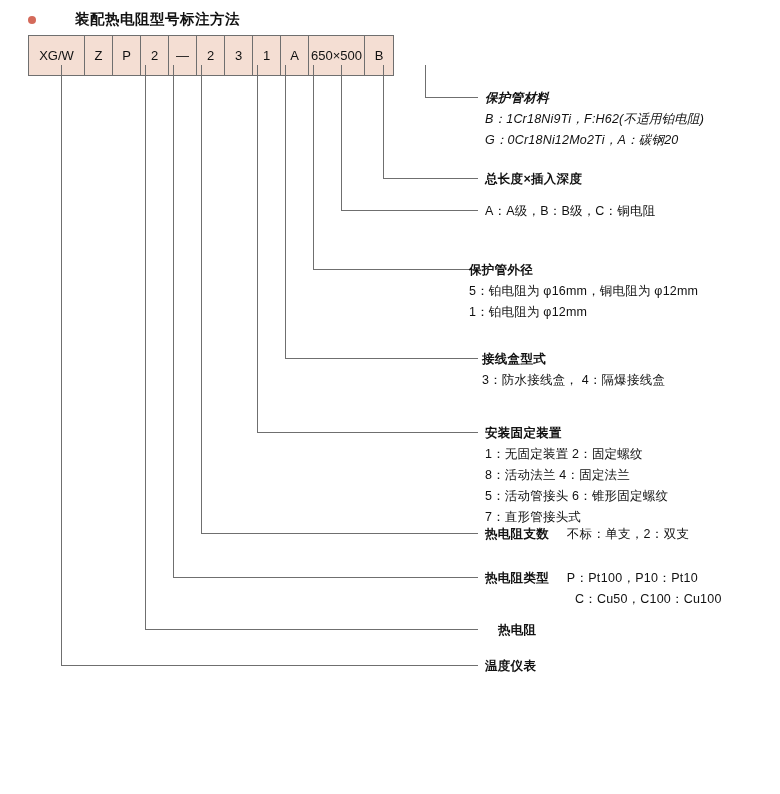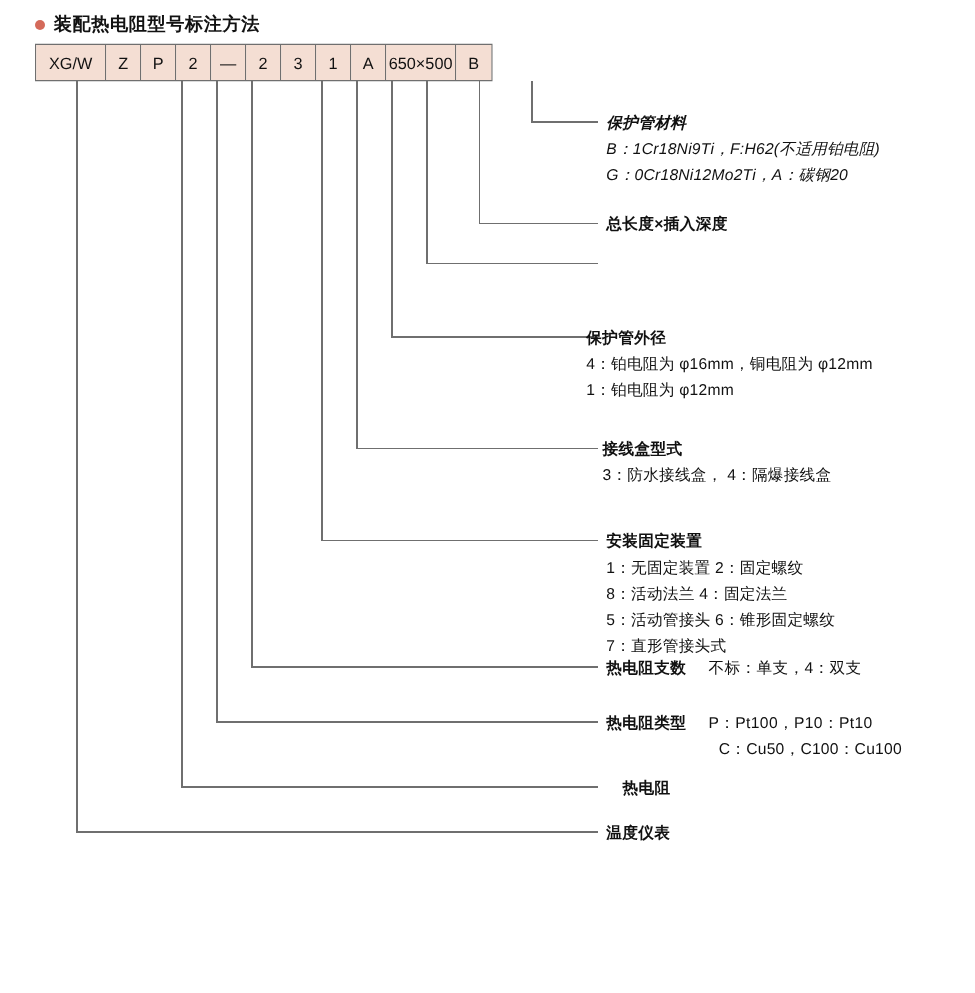--- a/index.html
+++ b/index.html
@@ -30,29 +30,30 @@
     height: 8px;
     border-radius: 50%;
     background: #d46a5a;
     display: inline-block;
   }
   #title-text {
     font-size: 14.5px;
     font-weight: bold;
     letter-spacing: 0.5px;
     color: #111;
+    margin-left: 32px;
   }
 
   
   #code-row {
     position: absolute;
     left: 28px;
     top: 35px;
     display: flex;
-    height: 30px;
+    height: 41px;
     border: 1px solid #6f6f6f;
     box-sizing: border-box;
   }
   .code-cell {
     background: #f4ded3;
     border-right: 1px solid #6f6f6f;
     display: flex;
     align-items: center;
     justify-content: center;
     font-size: 13px;
@@ -153,45 +154,46 @@
   <div class="ann-head">保护管材料</div>
   <div class="ann-line">B：1Cr18Ni9Ti，F:H62(不适用铂电阻)</div>
   <div class="ann-line">G：0Cr18Ni12Mo2Ti，A：碳钢20</div>
 </div>
 
 <div class="annotation" style="left:485px; top:169px;">
   <div class="ann-head">总长度×插入深度</div>
 </div>
 
 <div class="annotation" style="left:485px; top:201px;">
+  <div class="ann-line">A：A级，B：B级，C：铜电阻</div>
 </div>
 
 <div class="annotation" style="left:469px; top:260px;">
   <div class="ann-head">保护管外径</div>
-  <div class="ann-line">4：铂电阻为 φ16mm，铜电阻为 φ12mm</div>
+  <div class="ann-line">5：铂电阻为 φ16mm，铜电阻为 φ12mm</div>
   <div class="ann-line">1：铂电阻为 φ12mm</div>
 </div>
 
 <div class="annotation" style="left:482px; top:349px;">
   <div class="ann-head">接线盒型式</div>
   <div class="ann-line">3：防水接线盒， 4：隔爆接线盒</div>
 </div>
 
 <div class="annotation" style="left:485px; top:423px;">
   <div class="ann-head">安装固定装置</div>
   <div class="ann-line">1：无固定装置     2：固定螺纹</div>
   <div class="ann-line">8：活动法兰       4：固定法兰</div>
   <div class="ann-line">5：活动管接头     6：锥形固定螺纹</div>
   <div class="ann-line">7：直形管接头式</div>
 </div>
 
 <div class="annotation" style="left:485px; top:524px;">
   <div class="ann-inline">
     <span>热电阻支数</span>
-    <span class="normal" style="margin-left:14px;">不标：单支，4：双支</span>
+    <span class="normal" style="margin-left:14px;">不标：单支，2：双支</span>
   </div>
 </div>
 
 <div class="annotation" style="left:485px; top:568px;">
   <div class="ann-inline">
     <span>热电阻类型</span>
     <span class="normal" style="margin-left:14px;">P：Pt100，P10：Pt10</span>
   </div>
   <div class="ann-line" style="padding-left:90px;">C：Cu50，C100：Cu100</div>
 </div>

